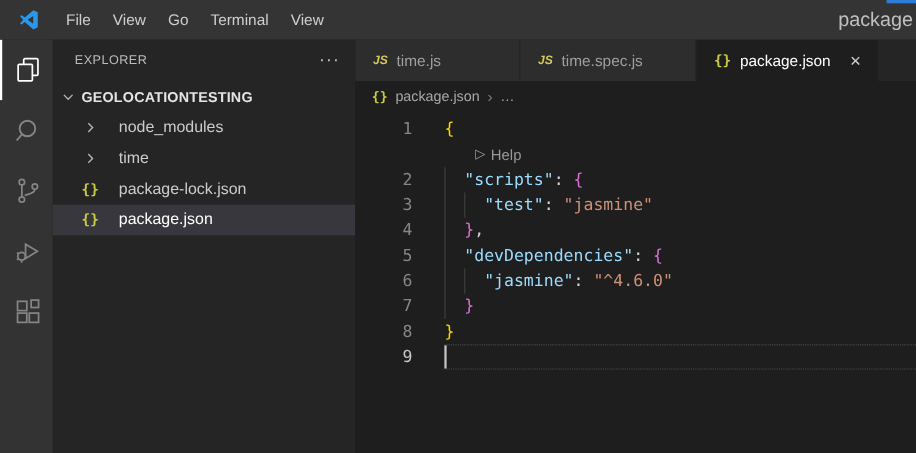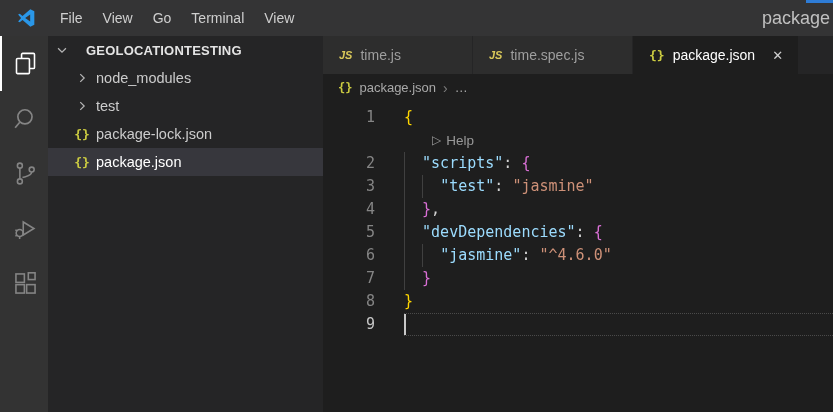--- a/index.html
+++ b/index.html
@@ -34,23 +34,23 @@
   .sidebar{width:275px;background:var(--sidebar-bg);flex:0 0 auto;display:flex;flex-direction:column;}
   .sidebar-header{height:38px;display:flex;align-items:center;padding:0 14px 0 20px;}
   .sidebar-title{font-size:11.5px;letter-spacing:.4px;color:#bbbbbb;}
   .sidebar-more{margin-left:auto;color:#c5c5c5;font-size:16px;letter-spacing:1px;cursor:pointer;line-height:10px;}
   .tree{font-size:14.5px;}
   .tree-row{height:28px;display:flex;align-items:center;cursor:pointer;color:#cccccc;}
   .tree-row.selected{background:var(--select-bg);color:#ffffff;}
   .tree-row .twisty{width:16px;height:16px;display:flex;align-items:center;justify-content:center;flex:0 0 auto;color:#b6b6b6;}
   .tree-row .twisty svg{width:14px;height:14px;}
   .tree-root{padding-left:6px;font-weight:bold;font-size:13px;letter-spacing:.2px;color:#e4e4e4;}
-  .tree-root .label{margin-left:16px;}
+  .tree-root .label{margin-left:4px;}
   .tree-child{padding-left:26px;}
-  .tree-child .label{margin-left:6px;}
+  .tree-child .label{margin-left:18px;}
   .file-json-glyph{font-family:"DejaVu Sans Mono",monospace;font-weight:bold;font-size:13px;color:var(--json-icon);width:16px;text-align:center;flex:0 0 auto;}
 
   
   .editor-col{flex:1;display:flex;flex-direction:column;min-width:0;background:var(--editor-bg);}
   .tabbar{height:38px;background:var(--sidebar-bg);display:flex;flex:0 0 auto;}
   .tab{display:flex;align-items:center;padding:0 12px 0 16px;font-size:14px;background:var(--tab-inactive);color:#9f9f9f;border-right:1px solid #252526;cursor:pointer;min-width:0;}
   .tab.active{background:var(--editor-bg);color:#ffffff;}
   .tab .tab-icon-js{font-weight:bold;font-size:11px;font-style:italic;color:var(--js-icon);margin-right:8px;}
   .tab .tab-icon-json{font-family:"DejaVu Sans Mono",monospace;font-weight:bold;font-size:13px;color:var(--json-icon);margin-right:8px;}
   .tab .tab-label{white-space:nowrap;}
@@ -133,20 +133,24 @@
           <svg viewBox="0 0 24 24" fill="none" stroke="currentColor" stroke-width="1.4">
             <rect x="3.5" y="3.5" width="7.5" height="7.5"></rect>
             <rect x="3.5" y="13" width="7.5" height="7.5"></rect>
             <rect x="13" y="13" width="7.5" height="7.5"></rect>
             <rect x="14.5" y="2.5" width="6" height="6"></rect>
           </svg>
         </div>
       </div>
 
     <div class="sidebar">
+      <div class="sidebar-header">
+        <span class="sidebar-title">EXPLORER</span>
+        <span class="sidebar-more">···</span>
+      </div>
       <div class="tree">
         <div class="tree-row tree-root">
           <span class="twisty">
             <svg viewBox="0 0 16 16" fill="none" stroke="currentColor" stroke-width="1.4">
                 <path d="M3.5 6 8 10.5 12.5 6"></path>
               </svg>
           </span>
           <span class="label">GEOLOCATIONTESTING</span>
         </div>
         <div id="tree-items">
@@ -157,21 +161,21 @@
                 </svg>
               </span>
               <span class="label">node_modules</span>
             </div>
             <div class="tree-row tree-child">
               <span class="twisty">
                 <svg viewBox="0 0 16 16" fill="none" stroke="currentColor" stroke-width="1.4">
                   <path d="M6 3.5 10.5 8 6 12.5"></path>
                 </svg>
               </span>
-              <span class="label">test</span>
+              <span class="label">time</span>
             </div>
             <div class="tree-row tree-child">
               <span class="file-json-glyph">{}</span>
               <span class="label">package-lock.json</span>
             </div>
             <div class="tree-row tree-child selected">
               <span class="file-json-glyph">{}</span>
               <span class="label">package.json</span>
             </div>
           </div>

